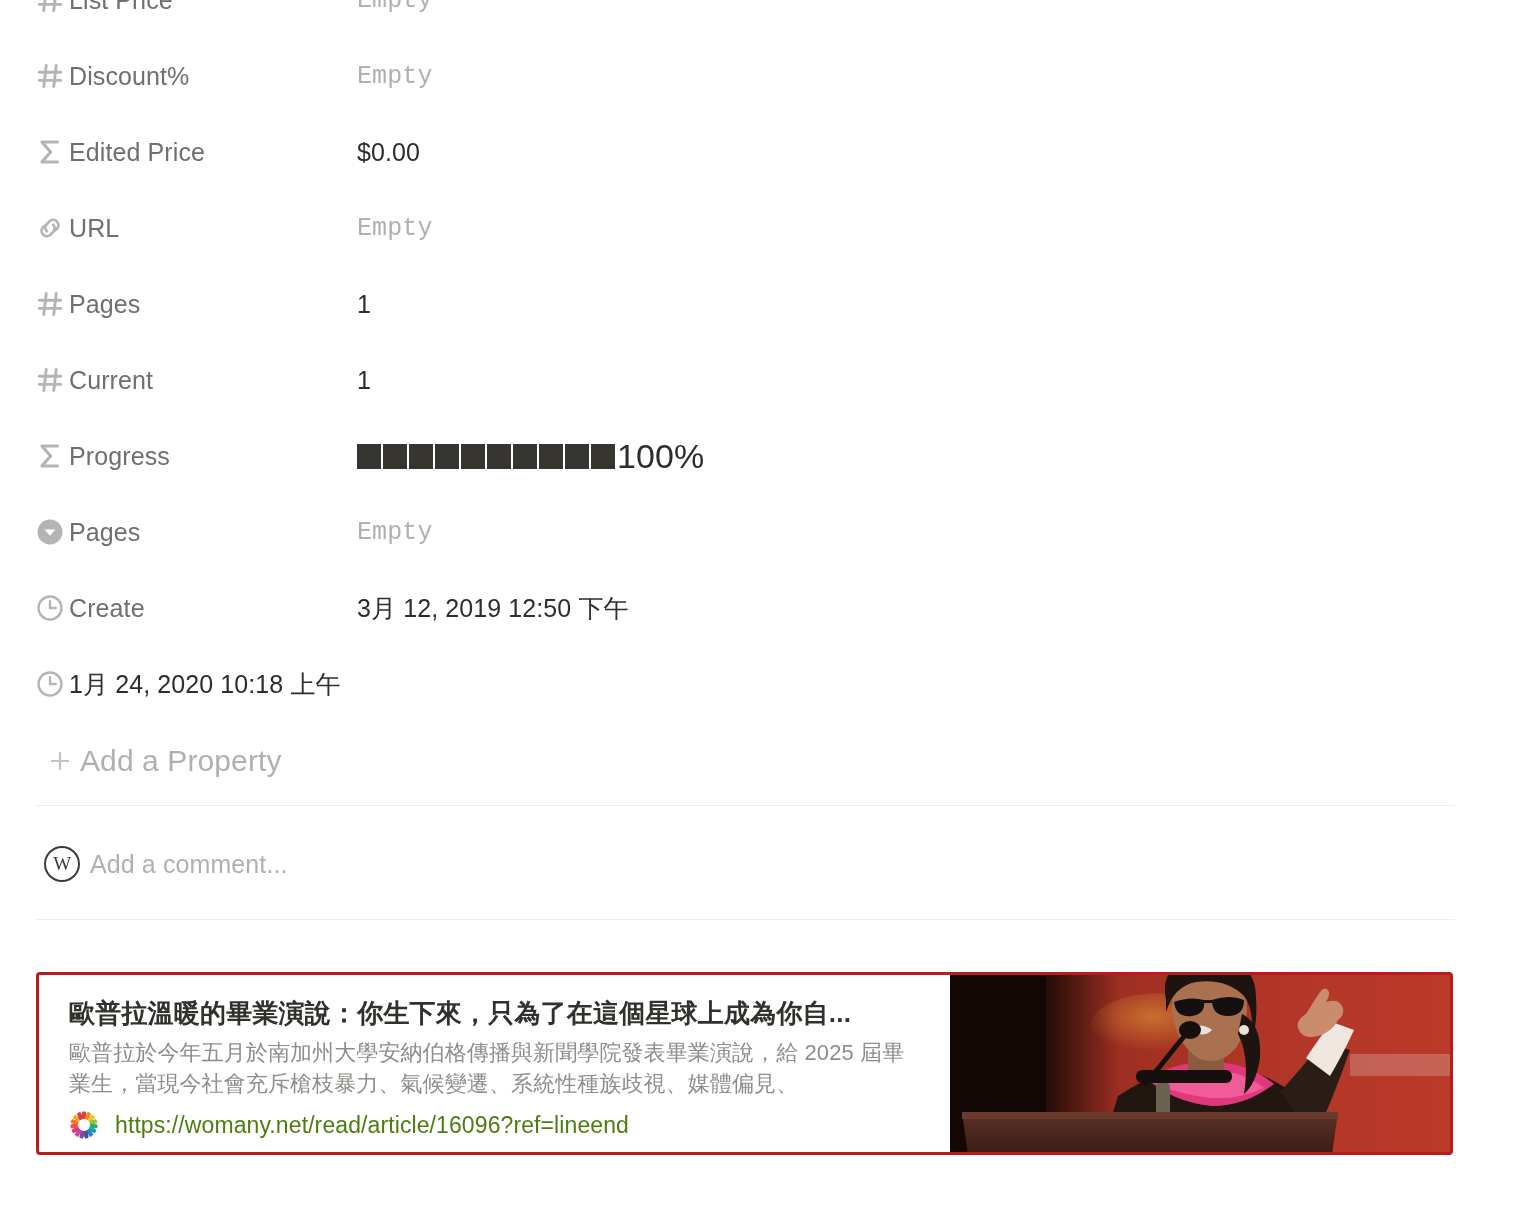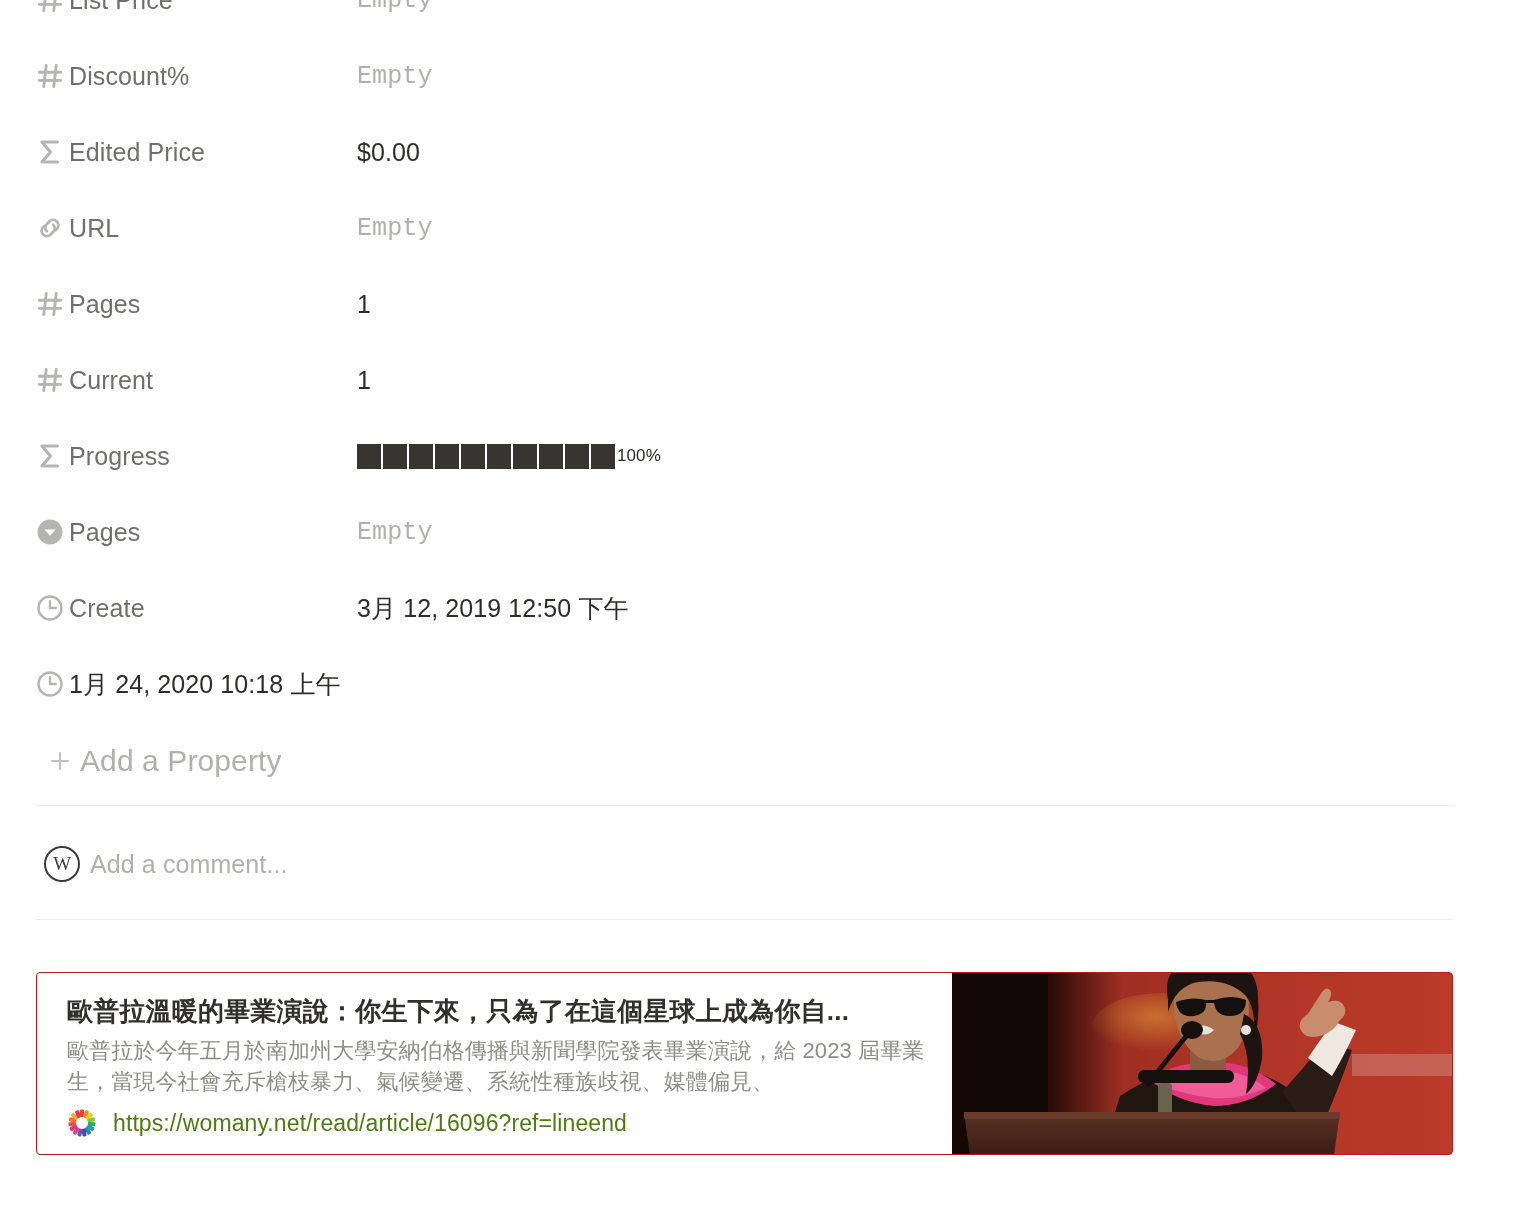--- a/index.html
+++ b/index.html
@@ -73,21 +73,21 @@
     display: flex;
     gap: 2px;
   }
   .progress-blocks i {
     display: block;
     width: 24px;
     height: 25px;
     background: #37352f;
   }
   .progress-pct {
-    font-size: 17px;
+    font-size: 34px;
     color: #2d2d2b;
     margin-left: 2px;
   }
 
   
   .add-prop {
     position: absolute;
     left: 46px;
     top: 740px;
     display: flex;
@@ -151,21 +151,21 @@
     letter-spacing: 0.1px;
   }
 
   
   .bookmark {
     position: absolute;
     left: 36px;
     top: 972px;
     width: 1417px;
     height: 183px;
-    border: 1px solid #b91c1c;
+    border: 3px solid #b91c1c;
     border-radius: 4px;
     box-sizing: border-box;
     display: flex;
     overflow: hidden;
     background: #fff;
   }
   .bm-text {
     flex: 1 1 auto;
     padding: 22px 26px 0 30px;
     box-sizing: border-box;
@@ -365,21 +365,21 @@
   <div class="comment-row">
     <span class="avatar">W</span>
     <span class="comment-placeholder">Add a comment...</span>
   </div>
 
   <div class="divider d2"></div>
 
   <div class="bookmark">
     <div class="bm-text">
       <div class="bm-title">歐普拉溫暖的畢業演說：你生下來，只為了在這個星球上成為你自...</div>
-      <div class="bm-desc">歐普拉於今年五月於南加州大學安納伯格傳播與新聞學院發表畢業演說，給 2023 屆畢業生，當現今社會充斥槍枝暴力、氣候變遷、系統性種族歧視、媒體偏見、</div>
+      <div class="bm-desc">歐普拉於今年五月於南加州大學安納伯格傳播與新聞學院發表畢業演說，給 2025 屆畢業生，當現今社會充斥槍枝暴力、氣候變遷、系統性種族歧視、媒體偏見、</div>
       <div class="bm-link">
         <span class="bm-favicon">
           <svg viewBox="0 0 32 32" width="30" height="30" aria-hidden="true">
             <g transform="translate(16,16)">
               <g fill="#e8402a">
                   <rect x="-2.2" y="-14.5" width="4.4" height="8.2" rx="1.4"></rect>
                 </g>
               <g transform="rotate(24)" fill="#f08a1d">
                   <rect x="-2.2" y="-14.5" width="4.4" height="8.2" rx="1.4"></rect>
                 </g>

